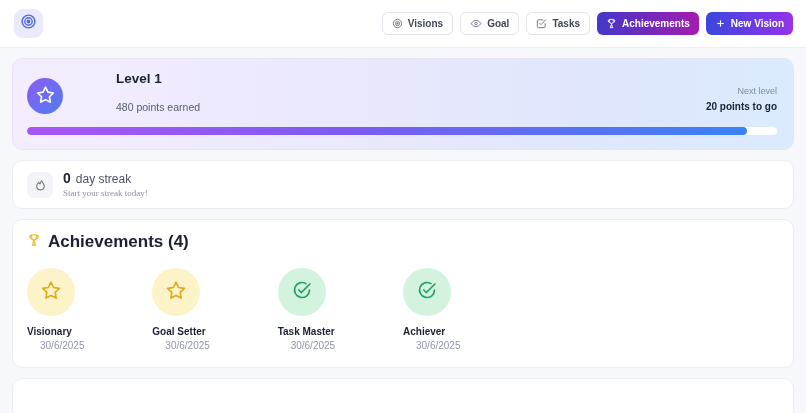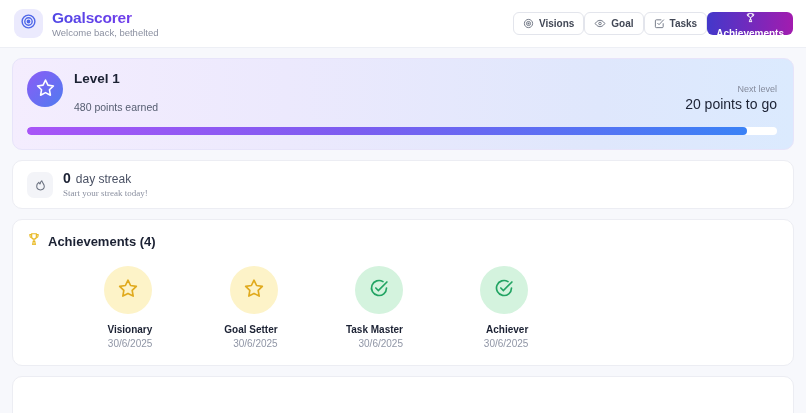--- a/index.html
+++ b/index.html
@@ -32,40 +32,39 @@
   .brand-title {
     font-size: 15.5px; font-weight: bold;
     letter-spacing: -0.2px;
     background: linear-gradient(90deg, #4f46e5 0%, #7c3aed 100%);
     -webkit-background-clip: text; background-clip: text;
     -webkit-text-fill-color: transparent; color: #5b4bdd;
     line-height: 17px;
   }
   .brand-sub { font-size: 9.5px; color: #8b90a0; line-height: 12px; margin-top: 1px; }
 
-  .nav { margin-left: auto; display: flex; align-items: center; }
+  .nav { margin-left: auto; display: flex; align-items: center; gap: 7px; }
   .nav-btn {
     height: 23px;
     border-radius: 6px;
     display: flex; align-items: center; gap: 5px;
     padding: 0 9px;
     font-size: 10px;
     font-weight: bold;
     background: #ffffff;
     border: 1px solid #e3e5ec;
     color: #414755;
     white-space: nowrap;
     cursor: pointer;
   }
   .nav-btn svg { display: block; }
   .nav-btn.grad {
     border: none;
     color: #ffffff;
     background: linear-gradient(90deg, #4338ca 0%, #a21caf 100%);
-    flex-direction: column;
   }
   .nav-btn.grad.newvision {
     background: linear-gradient(90deg, #3b46dd 0%, #9333ea 100%);
   }
 
   
   .main { padding: 10px 12px 0 12px; display: flex; flex-direction: column; gap: 10px; }
 
   .card {
     background: #ffffff;
@@ -73,33 +72,33 @@
     border-radius: 10px;
   }
 
   
   .level-card {
     background: linear-gradient(90deg, #f4edfe 0%, #ece9fd 35%, #dfe7fc 75%, #dbeafe 100%);
     border: 1px solid #e7e4fa;
     border-radius: 10px;
     padding: 12px 16px 14px 14px;
   }
-  .level-top { display: flex; align-items: flex-start; }
+  .level-top { display: flex; align-items: flex-end; gap: 42px; }
   .level-badge {
     width: 36px; height: 36px; border-radius: 50%;
     background: linear-gradient(135deg, #8b5cf6 0%, #4f7cf0 100%);
     display: flex; align-items: center; justify-content: center;
     flex: 0 0 auto;
   }
   .level-info { margin-left: 11px; }
   .level-title { font-size: 13.5px; font-weight: bold; line-height: 16px; color: #1b2133; }
   .level-points { font-size: 10.5px; color: #555d70; margin-top: 14px; line-height: 13px; }
   .level-next { margin-left: auto; text-align: right; }
   .next-label { font-size: 9px; color: #858b9c; line-height: 12px; margin-top: 12px; }
-  .next-value { font-size: 14px; font-weight: normal; color: #1b2133; line-height: 15px; margin-top: 2px; }
+  .next-value { font-size: 10px; font-weight: bold; color: #1b2133; line-height: 15px; margin-top: 2px; }
   .progress-track {
     margin-top: 13px;
     height: 8px; border-radius: 99px;
     background: #ffffff;
     overflow: hidden;
   }
   .progress-fill {
     height: 100%; border-radius: 99px;
     background: linear-gradient(90deg, #a855f7 0%, #7c5cf0 45%, #3b82f6 100%);
   }
@@ -114,28 +113,28 @@
   }
   .streak-text { margin-left: 10px; }
   .streak-line1 { display: flex; align-items: baseline; gap: 5px; }
   .streak-count { font-size: 14px; font-weight: bold; color: #1b2133; line-height: 16px; }
   .streak-unit { font-size: 12px; color: #4a5164; }
   .streak-sub { font-size: 9px; color: #8b90a0; margin-top: 1px; line-height: 12px; font-family: Liberation Serif, serif; }
 
   
   .ach-card { padding: 12px 14px 16px 14px; }
   .ach-head { display: flex; align-items: center; gap: 7px; }
-  .ach-title { font-size: 13px; font-weight: bold; color: #1b2133; }
+  .ach-title { font-size: 17px; font-weight: bold; color: #1b2133; }
   .ach-grid {
     margin-top: 16px;
     display: grid;
     grid-template-columns: repeat(6, 1fr);
     gap: 0;
   }
-  .ach-item { display: flex; flex-direction: column; align-items: flex-end; }
+  .ach-item { display: flex; flex-direction: column; align-items: flex-start; }
   .ach-circle {
     width: 48px; height: 48px; border-radius: 50%;
     display: flex; align-items: center; justify-content: center;
   }
   .ach-circle.gold { background: #fdf3c8; }
   .ach-circle.green { background: #d4f3de; }
   .ach-name { font-size: 10px; font-weight: bold; color: #1b2133; margin-top: 9px; line-height: 13px; }
   .ach-date { font-size: 10px; color: #9096a6; margin-top: 2px; line-height: 11px; margin-left: 13px; }
 
   .bottom-card { height: 60px; }
@@ -146,24 +145,20 @@
 <div class="header">
   <div class="brand">
     <div class="logo-tile">
       <span>
         <svg width="17" height="17" viewBox="0 0 24 24" fill="none" stroke="#4f67e8" stroke-width="2">
           <circle cx="12" cy="12" r="9"></circle>
             <circle cx="12" cy="12" r="5.2"></circle>
             <circle cx="12" cy="12" r="1.7" fill="#4f67e8"></circle>
         </svg>
       </span>
-    </div>
-    <div class="brand-text">
-      <div class="brand-title">Goalscorer</div>
-      <div class="brand-sub">Welcome back, bethelted</div>
     </div>
   </div>
 
   <div class="nav">
     <div class="nav-btn">
       <span>
         <svg width="11" height="11" viewBox="0 0 24 24" fill="none" stroke="#6b7280" stroke-width="2">
           <circle cx="12" cy="12" r="9"></circle>
             <circle cx="12" cy="12" r="4.5"></circle>
             <circle cx="12" cy="12" r="1.3" fill="#6b7280"></circle>
@@ -199,20 +194,29 @@
             <path d="M8 4.5H5v2a3 3 0 0 0 3 3"></path>
           <path d="M16 4.5h3v2a3 3 0 0 1-3 3"></path>
             <path d="M12 12v4"></path>
             <path d="M8.5 21h7"></path>
             <path d="M10 21l.6-5h2.8l.6 5"></path>
         </svg>
       </span>
       <span>Achievements</span>
     </div>
 
+    <div class="nav-btn grad newvision">
+      <span>
+        <svg width="11" height="11" viewBox="0 0 24 24" fill="none" stroke="#ffffff" stroke-width="2.4">
+          <line x1="12" y1="5" x2="12" y2="19"></line>
+            <line x1="5" y1="12" x2="19" y2="12"></line>
+        </svg>
+      </span>
+      <span>New Vision</span>
+    </div>
 
   </div>
 </div>
 
 <div class="main">
 
   <div class="level-card">
     <div class="level-top">
       <div class="level-badge">
         <span>

